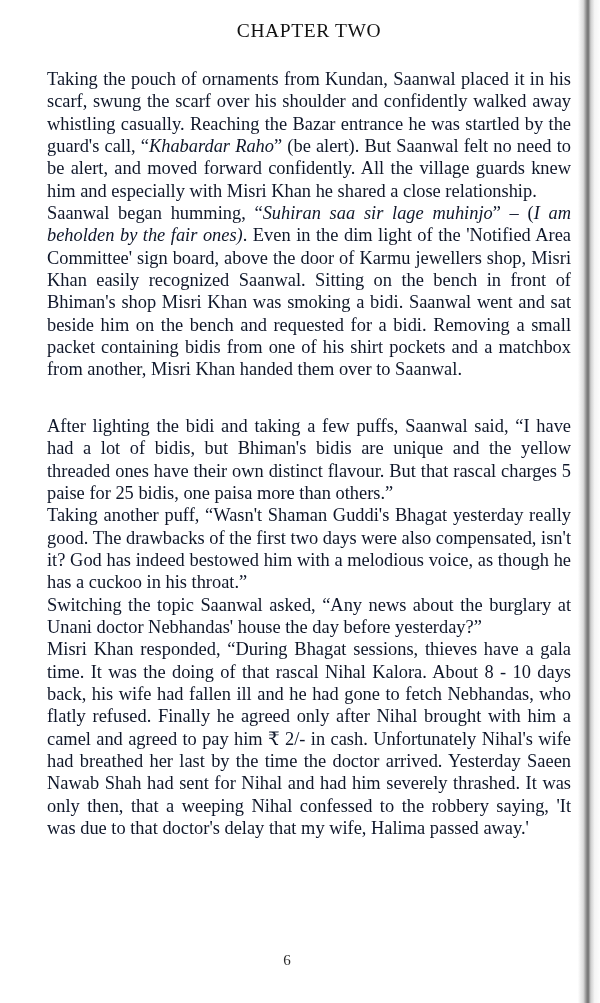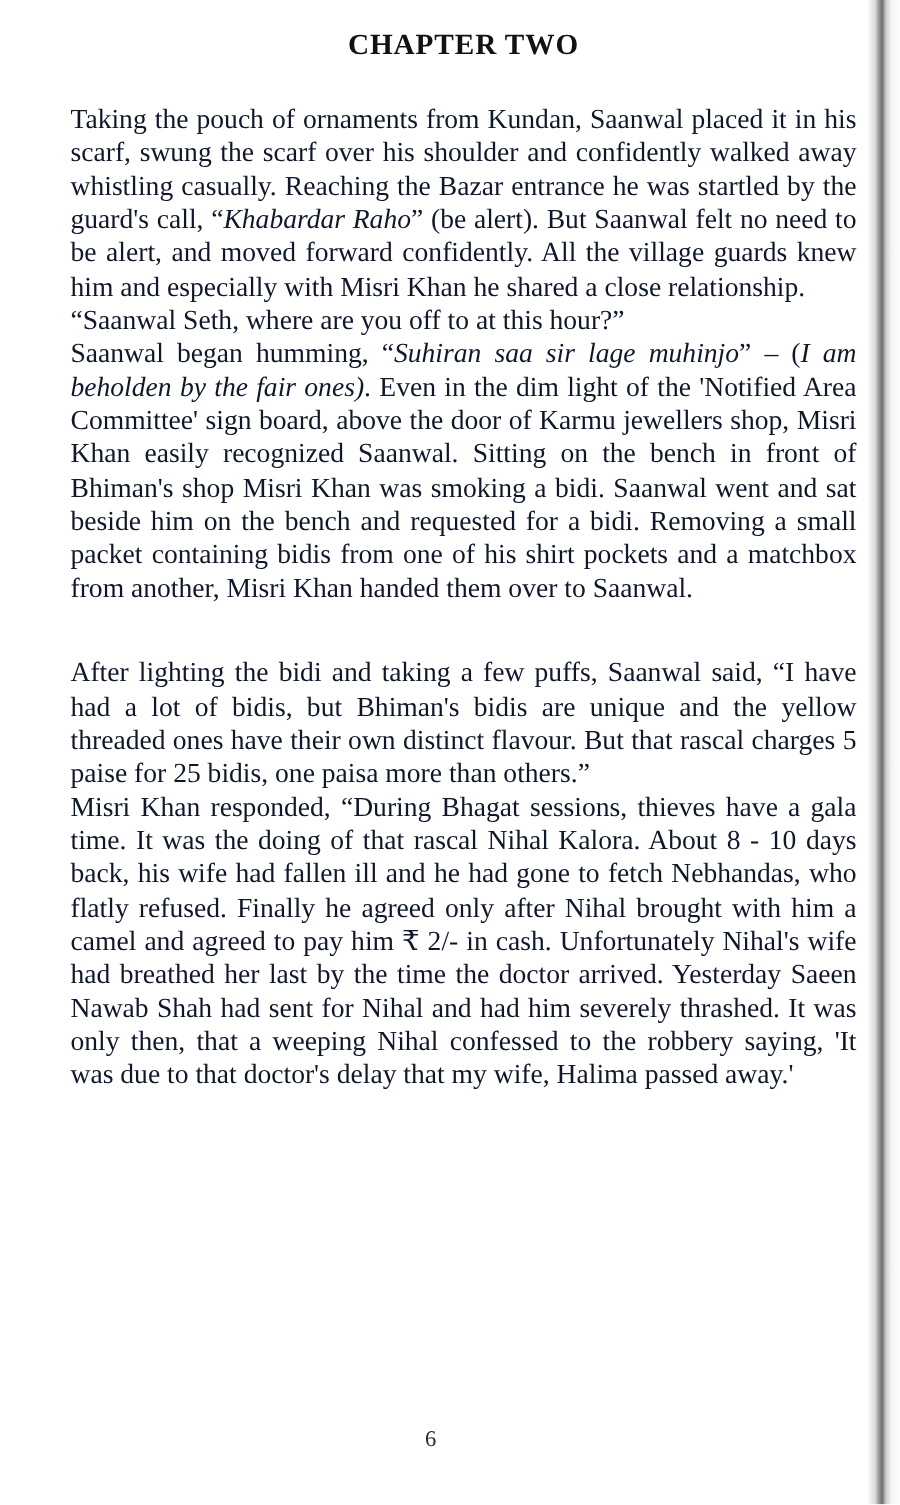--- a/index.html
+++ b/index.html
@@ -36,21 +36,21 @@
         rgba(245,245,245,0.25) 100%);
     pointer-events: none;
   }
   #content {
     position: absolute;
     left: 47px;
     top: 0;
     width: 524px;
   }
   #chapter-title {
-    font-weight: bold;
+    font-weight: normal;
     font-size: 19.5px;
     letter-spacing: 0.6px;
     text-align: center;
     margin: 0;
     padding-top: 20px;
     padding-bottom: 0;
     color: #121212;
   }
   .para-block {
     margin: 0;
@@ -91,26 +91,27 @@
 <body>
 
 <div id="page">
 
   <div id="content">
 
     <h1 id="chapter-title">CHAPTER TWO</h1>
 
     <div id="block-one" class="para-block">
       <p><span>Taking the pouch of ornaments from Kundan, Saanwal placed it in his scarf, swung the scarf over his shoulder and confidently walked away whistling casually. Reaching the Bazar entrance he was startled by the guard's call, “</span><span class="it">Khabardar Raho</span><span>” (be alert). But Saanwal felt no need to be alert, and moved forward confidently. All the village guards knew him and especially with Misri Khan he shared a close relationship.</span></p>
-      <p>“Saanwal Seth, where are you off to at this hour?”</p>
       <p><span>Saanwal began humming, “</span><span class="it">Suhiran saa sir lage muhinjo</span><span>” – (</span><span class="it">I am beholden by the fair ones)</span><span>. Even in the dim light of the 'Notified Area Committee' sign board, above the door of Karmu jewellers shop, Misri Khan easily recognized Saanwal. Sitting on the bench in front of Bhiman's shop Misri Khan was smoking a bidi. Saanwal went and sat beside him on the bench and requested for a bidi. Removing a small packet containing bidis from one of his shirt pockets and a matchbox from another, Misri Khan handed them over to Saanwal.</span></p>
     </div>
 
     <div id="block-two" class="para-block">
       <p>After lighting the bidi and taking a few puffs, Saanwal said, “I have had a lot of bidis, but Bhiman's bidis are unique and the yellow threaded ones have their own distinct flavour. But that rascal charges 5 paise for 25 bidis, one paisa more than others.”</p>
+      <p>Taking another puff, “Wasn't Shaman Guddi's Bhagat yesterday really good. The drawbacks of the first two days were also compensated, isn't it? God has indeed bestowed him with a melodious voice, as though he has a cuckoo in his throat.”</p>
+      <p>Switching the topic Saanwal asked, “Any news about the burglary at Unani doctor Nebhandas' house the day before yesterday?”</p>
       <p>Misri Khan responded, “During Bhagat sessions, thieves have a gala time. It was the doing of that rascal Nihal Kalora. About 8 - 10 days back, his wife had fallen ill and he had gone to fetch Nebhandas, who flatly refused. Finally he agreed only after Nihal brought with him a camel and agreed to pay him ₹ 2/- in cash. Unfortunately Nihal's wife had breathed her last by the time the doctor arrived. Yesterday Saeen Nawab Shah had sent for Nihal and had him severely thrashed. It was only then, that a weeping Nihal confessed to the robbery saying, 'It was due to that doctor's delay that my wife, Halima passed away.'</p>
     </div>
 
   </div>
 
   <div id="page-number"><span>6</span></div>
 
   <div id="gutter-shadow"></div>
 
 </div>

